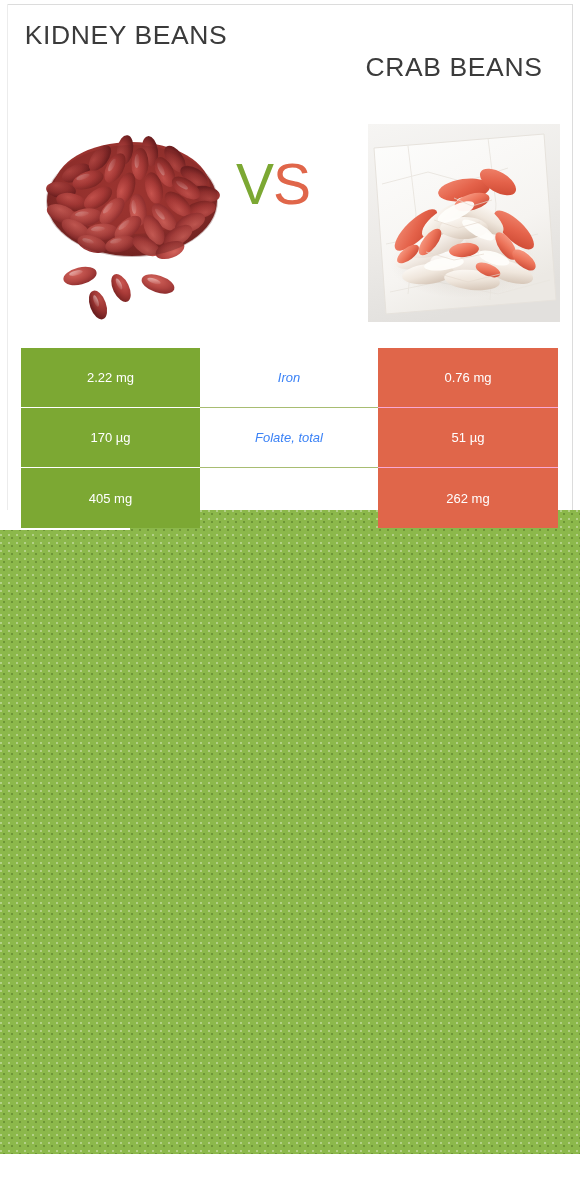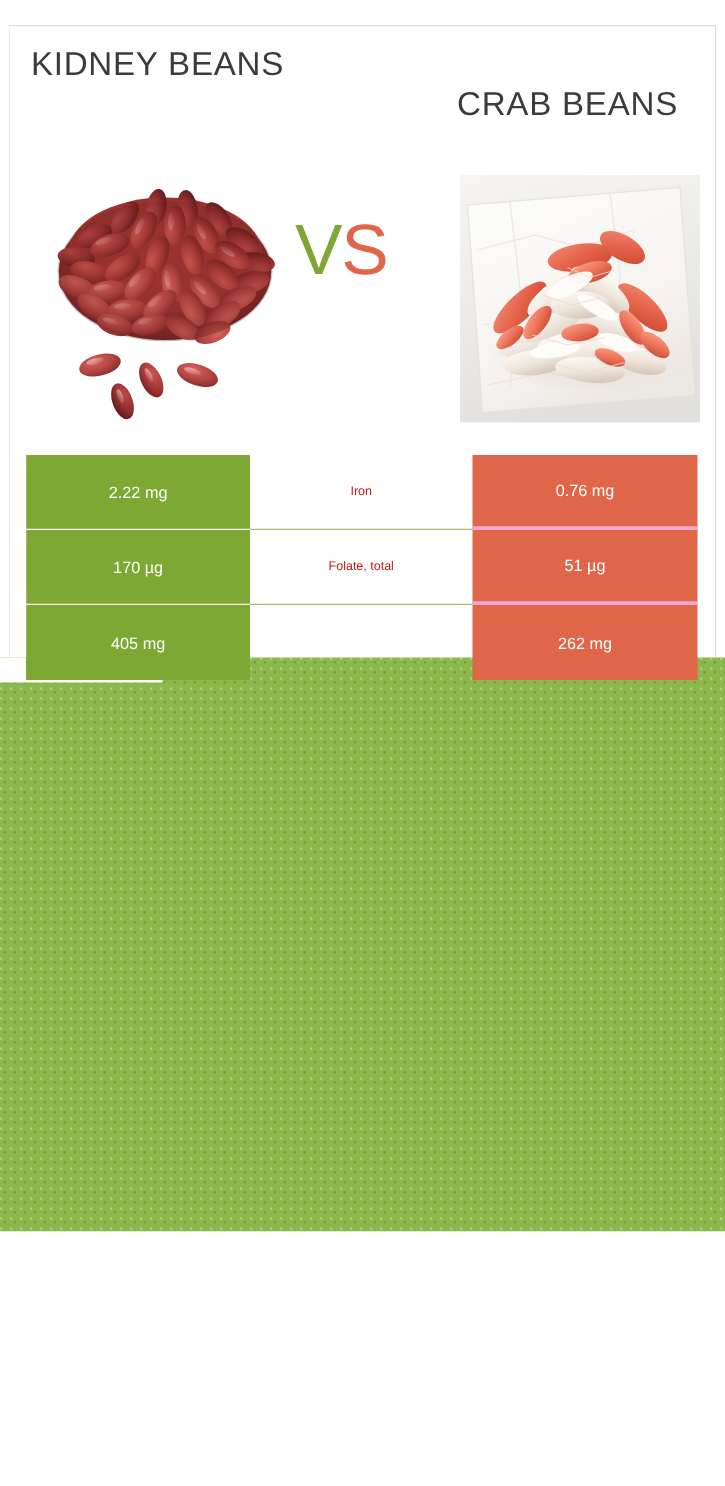--- a/index.html
+++ b/index.html
@@ -12,23 +12,23 @@
     width: 580px;
     height: 1189px;
     overflow: hidden;
     font-family: "Liberation Sans", sans-serif;
     position: relative;
   }
 
   
   #page {
     position: absolute;
-    left: 0; top: 16px;
+    left: 0; top: 0;
     width: 580px;
-    height: 969px;
+    height: 1154px;
     background: #ffffff;
     overflow: hidden;
   }
   .card-border-top {
     position: absolute;
     left: 7px; top: 4px;
     width: 566px; height: 1px;
     background: #dcdcdc;
   }
   .card-border-right {
@@ -161,29 +161,30 @@
   }
   .cell-left {
     width: 179px;
     background: #7ca833;
     color: #ffffff;
     border-bottom: 1px solid #ffffff;
   }
   .cell-mid {
     width: 178px;
     background: #ffffff;
-    color: #b91c1c;
+    color: #3b82f6;
     border-bottom: 1px solid #a8bd72;
-    font-size: 10px;
+    font-size: 13px;
+    font-style: italic;
   }
   .cell-right {
     width: 180px;
     background: #e0664a;
     color: #ffffff;
-    border-bottom: 3px solid #f9a8d4;
+    border-bottom: 1px solid #f9a8d4;
   }
   .row:last-child .cell-left,
   .row:last-child .cell-mid,
   .row:last-child .cell-right {
     border-bottom: none;
   }
   .row:last-child .cell-mid {
     border-bottom: 1px solid #ffffff;
   }
 </style>

